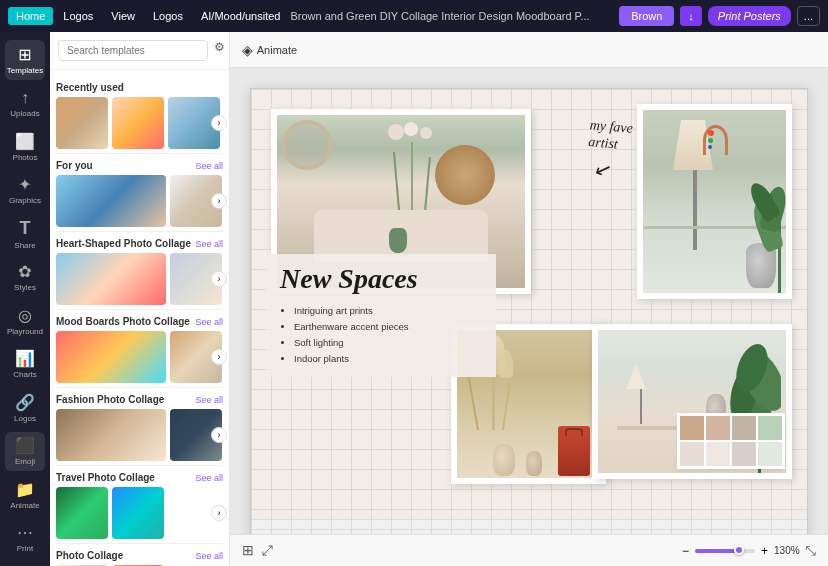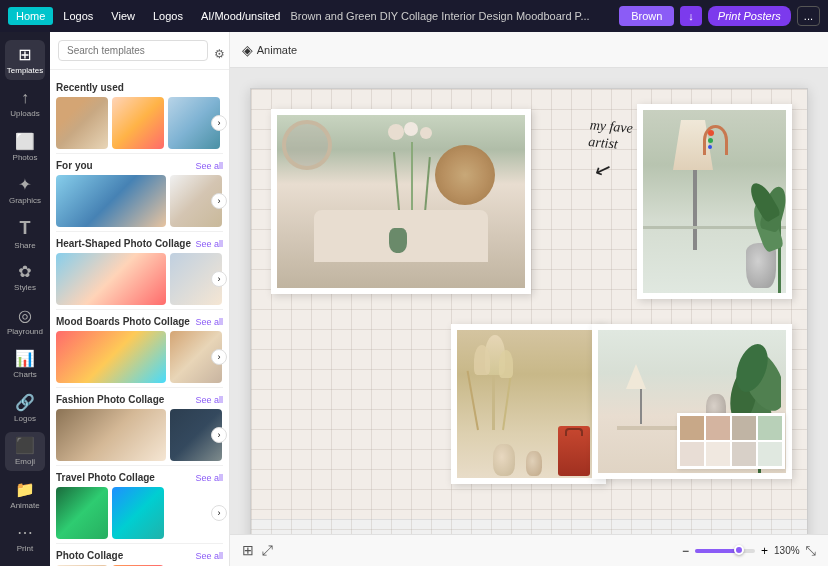--- a/index.html
+++ b/index.html
@@ -114,21 +114,21 @@
       border-right: 1px solid #e5e5e5;
       display: flex;
       flex-direction: column;
       overflow: hidden;
       flex-shrink: 0;
     }
     .search-bar {
       padding: 8px;
       border-bottom: 1px solid #eee;
       display: flex;
-      align-items: flex-end;
+      align-items: flex-start;
       gap: 6px;
     }
     .search-input {
       flex: 1;
       border: 1px solid #ddd;
       border-radius: 4px;
       padding: 4px 8px;
       font-size: 10px;
       outline: none;
     }
@@ -744,20 +744,29 @@
 
               <div style="position:absolute;bottom:2px;left:25%;width:22px;height:32px;background:radial-gradient(ellipse at 40% 40%,#e8d8c0,#c8b898);border-radius:40% 40% 35% 35%;"></div>
 
               <div style="position:absolute;bottom:2px;left:48%;width:16px;height:25px;background:radial-gradient(ellipse at 40% 40%,#e0d0b8,#c0a888);border-radius:40% 40% 35% 35%;"></div>
 
               <div style="position:absolute;bottom:2px;right:10px;width:32px;height:50px;background:linear-gradient(180deg,#c84830,#a03020);border-radius:3px;"></div>
               <div style="position:absolute;bottom:42px;right:17px;width:18px;height:8px;border:2px solid #803020;border-bottom:none;border-radius:4px 4px 0 0;background:transparent;"></div>
             </div>
           </div>
 
+          <div class="text-block">
+            <div class="new-spaces-title">New Spaces</div>
+            <ul class="bullet-list">
+              <li>Intriguing art prints</li>
+              <li>Earthenware accent pieces</li>
+              <li>Soft lighting</li>
+              <li>Indoor plants</li>
+            </ul>
+          </div>
 
           <div class="photo3">
             <div class="photo3-inner">
 
               <div style="position:absolute;top:0;left:0;right:0;bottom:0;background:linear-gradient(180deg,#e0e8e0 0%,#d8dfd5 30%,#e8ddd0 60%,#e0d4c4 100%);"></div>
 
               <div style="position:absolute;bottom:30%;left:10%;right:5%;height:4px;background:#d0c4b0;"></div>
 
               <div style="position:absolute;bottom:34%;left:15%;width:30px;height:60px;">
                 <div style="width:20px;height:0;border-left:10px solid transparent;border-right:10px solid transparent;border-bottom:25px solid #f0e8d8;"></div>

